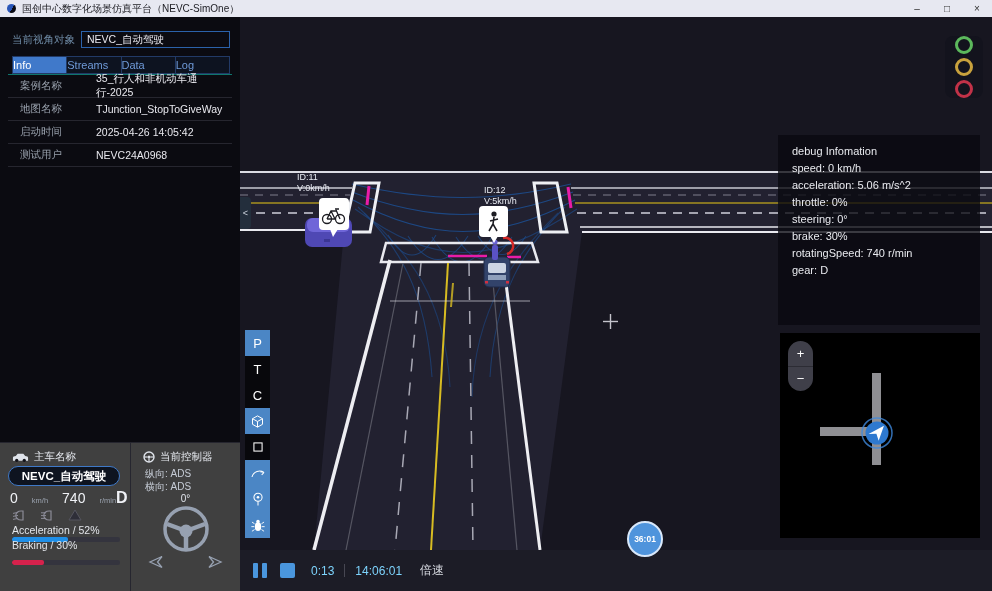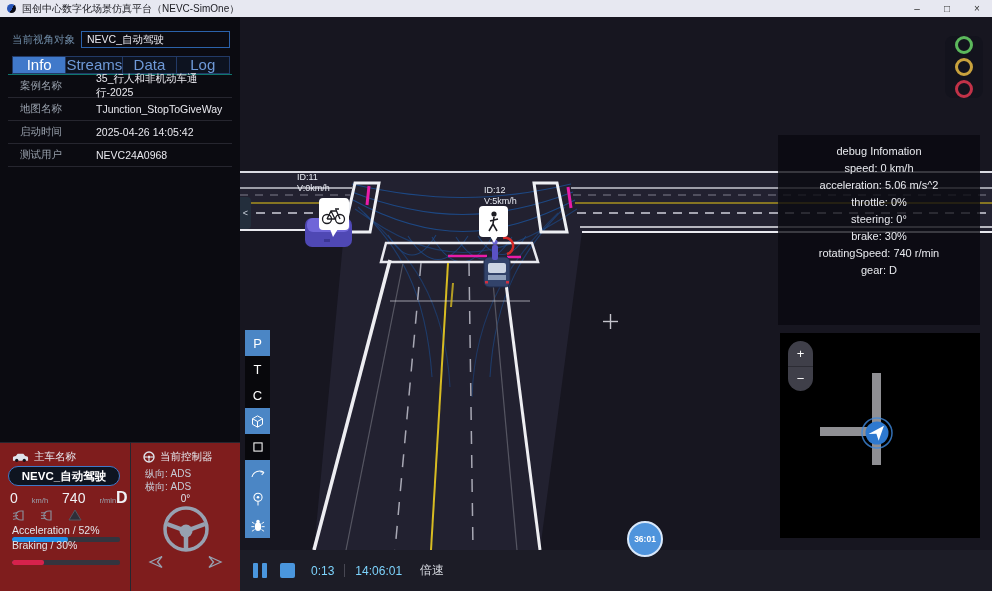--- a/index.html
+++ b/index.html
@@ -15,31 +15,31 @@
   .win-btn{width:30px;height:100%;display:flex;align-items:center;justify-content:center;
            color:#333;font-size:10px;cursor:default;}
 
   
   .sidebar{position:absolute;left:0;top:17px;width:240px;height:574px;background:#0b0b11;}
   .vt-row{display:flex;align-items:center;margin:14px 10px 0 12px;}
   .vt-label{color:#6f8ba6;font-size:10.5px;white-space:nowrap;}
   .vt-input{margin-left:6px;flex:1;height:15px;background:transparent;border:1px solid #2b62aa;
             color:#e8e8ee;font-size:10.5px;padding:0 5px;font-family:inherit;outline:none;}
   .tabs{display:flex;margin:8px 10px 0 12px;border:1px solid #223a66;}
-  .tab{flex:1;text-align:center;line-height:16px;height:16px;color:#6f9ad8;background:#0d1320;
-       border-right:1px solid #223a66;cursor:default;font-size:15px;}
+  .tab{flex:1;text-align:left;line-height:16px;height:16px;color:#6f9ad8;background:#0d1320;
+       border-right:1px solid #223a66;cursor:default;font-size:11px;}
   .tab:last-child{border-right:none;}
   .tab.active{background:#4079ca;color:#fff;}
   .fields{margin:0 8px 0 8px;border-top:1px solid #0f766e;}
   .frow{display:flex;align-items:center;height:22px;border-bottom:1px solid #26262f;}
   .flabel{width:76px;padding-left:12px;color:#98a0ac;font-size:10.5px;}
   .fvalue{flex:1;color:#e8e8ee;font-size:10.5px;}
 
   
-  .veh{position:absolute;left:0;bottom:0;width:240px;height:148px;background:#7f1d1d;
+  .veh{position:absolute;left:0;bottom:0;width:240px;height:148px;background:#404040;
        border-top:1px solid #26262f;display:flex;}
   .veh-l{width:130px;border-right:1px solid #26262f;position:relative;}
   .veh-r{flex:1;position:relative;}
   .veh-head{display:flex;align-items:center;gap:5px;margin:7px 0 0 12px;color:#e6e9ef;font-size:10.5px;}
   .pill{position:absolute;left:8px;top:23px;width:110px;height:18px;border:1.5px solid #3f79c8;
         border-radius:11px;background:#0e1420;color:#fff;font-weight:bold;font-size:11.5px;
         display:flex;align-items:center;justify-content:center;cursor:default;}
   .spd-row{position:absolute;left:10px;top:46px;width:115px;display:flex;align-items:baseline;}
   .spd-num{font-size:14px;color:#f0f2f6;}
   .spd-unit{font-size:7.5px;color:#9aa2ae;margin-left:2px;padding-left:12px;}
@@ -63,21 +63,21 @@
         color:#fff;font-size:13px;cursor:pointer;}
   .tbtn.on{background:#4b86c5;}
   .tbtn.off{background:#08080c;}
 
   .tlight{position:absolute;right:9px;top:19px;width:38px;height:62px;background:#13131d;
           border-radius:8px;display:flex;flex-direction:column;align-items:center;
           justify-content:center;gap:4px;z-index:5;}
   .ring{width:12px;height:12px;border-radius:50%;border:3px solid;}
 
   .debug{position:absolute;left:538px;top:118px;width:202px;height:190px;background:rgba(9,9,15,0.78);
-         padding:8px 14px;box-sizing:border-box;z-index:4;font-size:11px;text-align:center;}
+         padding:8px 14px;box-sizing:border-box;z-index:4;font-size:11px;}
   .debug .dline{line-height:17px;color:#e9eaef;}
 
   .minimap{position:absolute;left:540px;top:316px;width:200px;height:205px;background:#000;z-index:4;}
   .zoomctl{position:absolute;left:8px;top:8px;width:25px;height:50px;background:#3f3f49;
            border-radius:13px;display:flex;flex-direction:column;z-index:2;}
   .zbtn{flex:1;display:flex;align-items:center;justify-content:center;color:#fff;
         font-size:13px;cursor:pointer;}
   .zbtn:first-child{border-bottom:1px solid #2c2c34;}
 
   .countdown{position:absolute;left:387px;top:504px;width:36px;height:36px;border-radius:50%;

